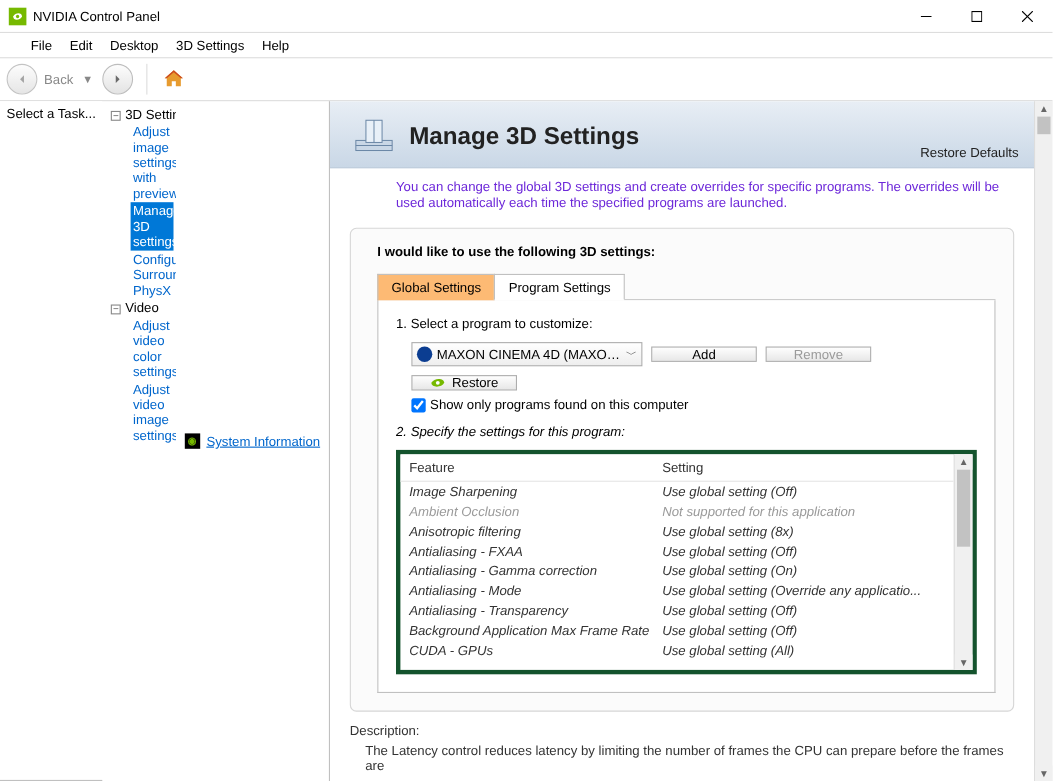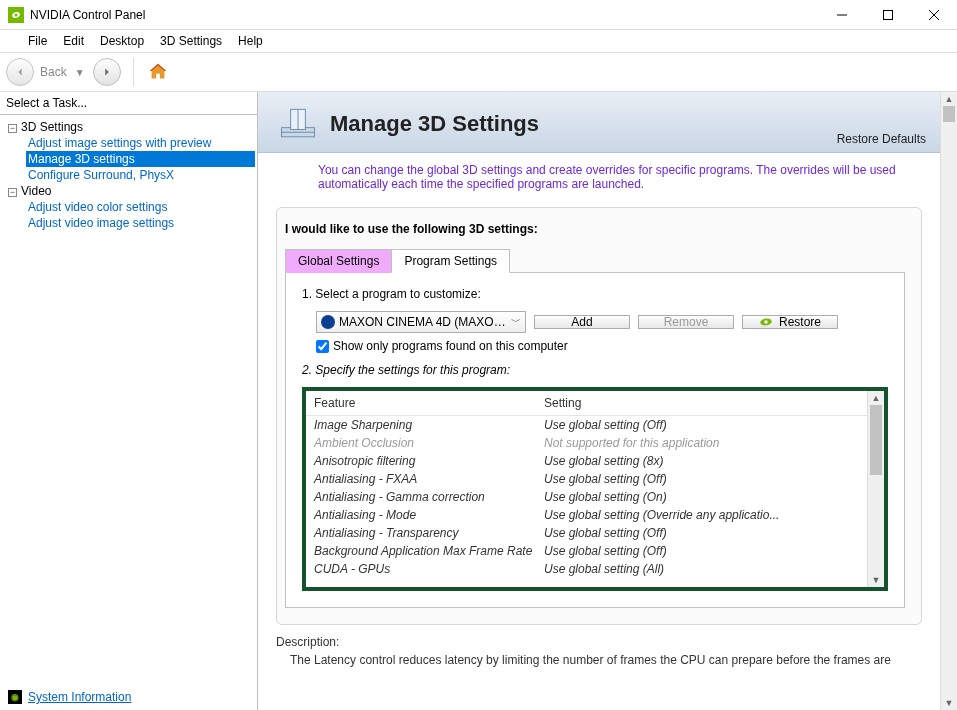--- a/index.html
+++ b/index.html
@@ -17,21 +17,21 @@
 .toolbar { height: 40px; border-top: 1px solid #ddd; border-bottom: 1px solid #ddd; display: flex; align-items: center; padding: 0 6px; gap: 4px; }
 .nav-btn { width: 28px; height: 28px; border-radius: 50%; background: linear-gradient(#fdfdfd,#e3e3e3); border: 1px solid #bdbdbd; display: flex; align-items: center; justify-content: center; color: #666; }
 .nav-btn.disabled { opacity: 0.9; color:#9a9a9a; }
 .back-label { color: #888; margin: 0 4px 0 2px; }
 .back-dd { color:#888; font-size:10px; margin-right:4px;}
 .toolbar .divider { width: 1px; height: 28px; background: #ddd; margin: 0 8px; }
 .home-icon { width: 24px; height: 24px; display:flex; align-items:center; justify-content:center; }
 
 .body { flex: 1; display: flex; min-height: 0; }
 
-.sidebar { width: 258px; border-right: 1px solid #c0c0c0; display: flex; flex-direction: column; }
+.sidebar { width: 300px; border-right: 1px solid #c0c0c0; display: flex; flex-direction: row; }
 .task-hdr { padding: 4px 6px; border-bottom: 1px solid #c0c0c0; background:#fff; }
 .tree { flex: 1; padding: 4px 2px; overflow: auto; }
 .tree-node { padding: 1px 0 1px 6px; white-space: nowrap; }
 .tree-toggle { display:inline-block; width:9px; height:9px; border:1px solid #888; text-align:center; line-height:7px; font-size:9px; margin-right:4px; color:#555; }
 .tree-cat { color: #000; }
 .tree-item { color: #0066cc; padding: 1px 2px; margin-left: 24px; display: block; cursor: pointer; }
 .tree-item.selected { background: #0078d7; color: #fff; }
 .sysinfo { padding: 6px 8px; border-top: 0; display:flex; align-items:center; gap:6px;}
 .sysinfo a { color: #0066cc; text-decoration: underline; }
 .nv-chip { width:14px; height:14px; background:#000; display:inline-flex; align-items:center; justify-content:center; }
@@ -44,25 +44,25 @@
 .scroll-arrow { position:absolute; left:0; right:0; height:14px; display:flex; align-items:center; justify-content:center; color:#666; font-size:9px; background:#f0f0f0; }
 .scroll-arrow.up{ top:0;} .scroll-arrow.down{ bottom:0;}
 
 .hero { background: linear-gradient(#e8eef5, #c9d7e6); padding: 10px 18px 6px 18px; display:flex; align-items:center; position:relative; border-bottom:1px solid #b4c4d6; }
 .hero-icon { width:44px; height:44px; margin-right:10px; display:flex; align-items:center; justify-content:center; }
 .hero h1 { font-size: 22px; font-weight: bold; color:#222; font-family: "Trebuchet MS", sans-serif; }
 .restore-defaults { position:absolute; right:14px; bottom:6px; color:#222; cursor:pointer; }
 
 .intro { padding: 10px 30px 10px 60px; color:#6d28d9; }
 
-.panel { margin: 6px 18px 0 18px; border:1px solid #d6d6d6; border-radius:6px; background:#fbfbfb; padding: 14px 16px 16px 8px; }
+.panel { margin: 6px 18px 0 18px; border:1px solid #d6d6d6; border-radius:6px; background:#fbfbfb; padding: 14px 16px 16px 24px; }
 .panel-title { font-weight:bold; margin-bottom: 12px; }
 
 .tabs { display:flex; border-bottom:1px solid #c0c0c0; margin-bottom: 0; }
-.tab { padding: 4px 12px; border:1px solid #c0c0c0; border-bottom:none; background:#f0abfc; margin-right:-1px; cursor:pointer; position:relative; top:1px; }
+.tab { padding: 4px 12px; border:1px solid #c0c0c0; border-bottom:none; background:#fdba74; margin-right:-1px; cursor:pointer; position:relative; top:1px; }
 .tab.active { background:#fff; border-bottom:1px solid #fff; }
 
 .tab-body { border:1px solid #c0c0c0; border-top:none; padding: 14px 16px 16px 16px; background:#fff; }
 
 .step { margin-bottom: 10px; }
 .row-controls { display:flex; align-items:center; gap:8px; margin: 4px 0 6px 14px; flex-wrap:wrap; }
 .combo { width: 210px; height:22px; border:1px solid #adadad; background:linear-gradient(#fff,#eee); display:flex; align-items:center; padding:0 4px; gap:4px; }
 .combo .ico { width:14px; height:14px; background:#0b3d91; border-radius:50%; display:inline-block; }
 .combo .txt { flex:1; white-space:nowrap; overflow:hidden; text-overflow:ellipsis; }
 .combo .dd { color:#555; font-size:10px; }

